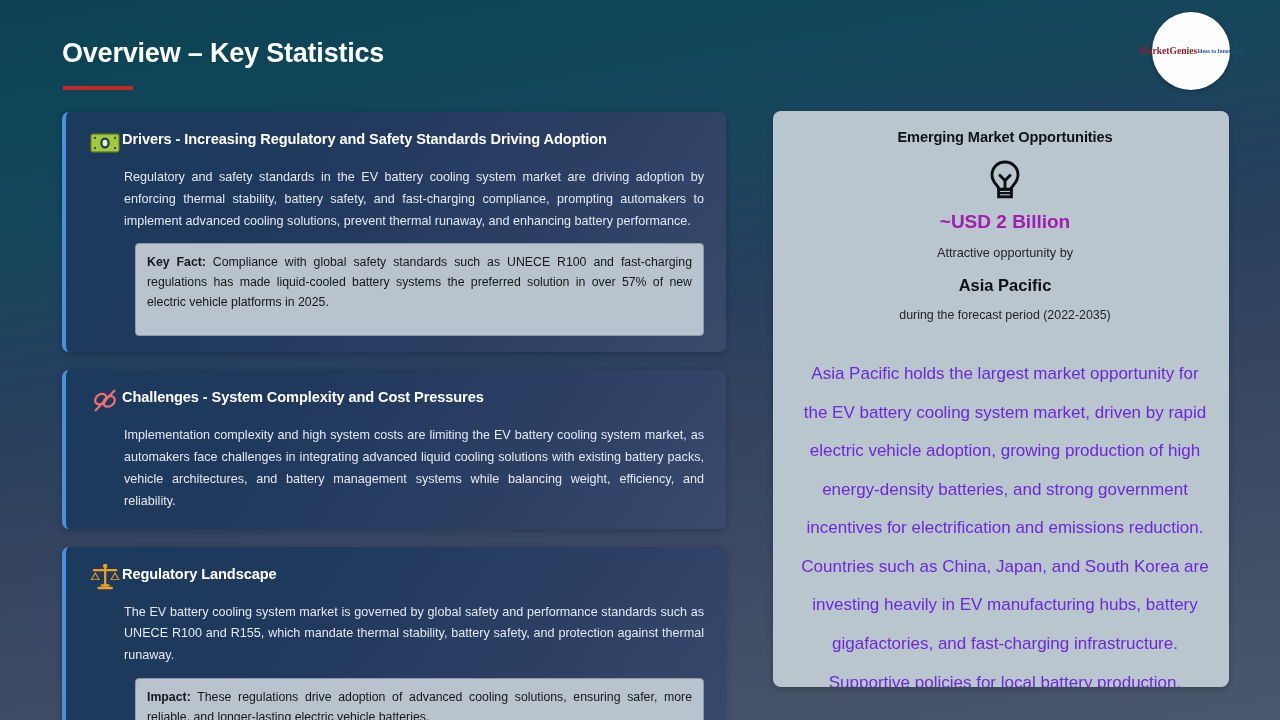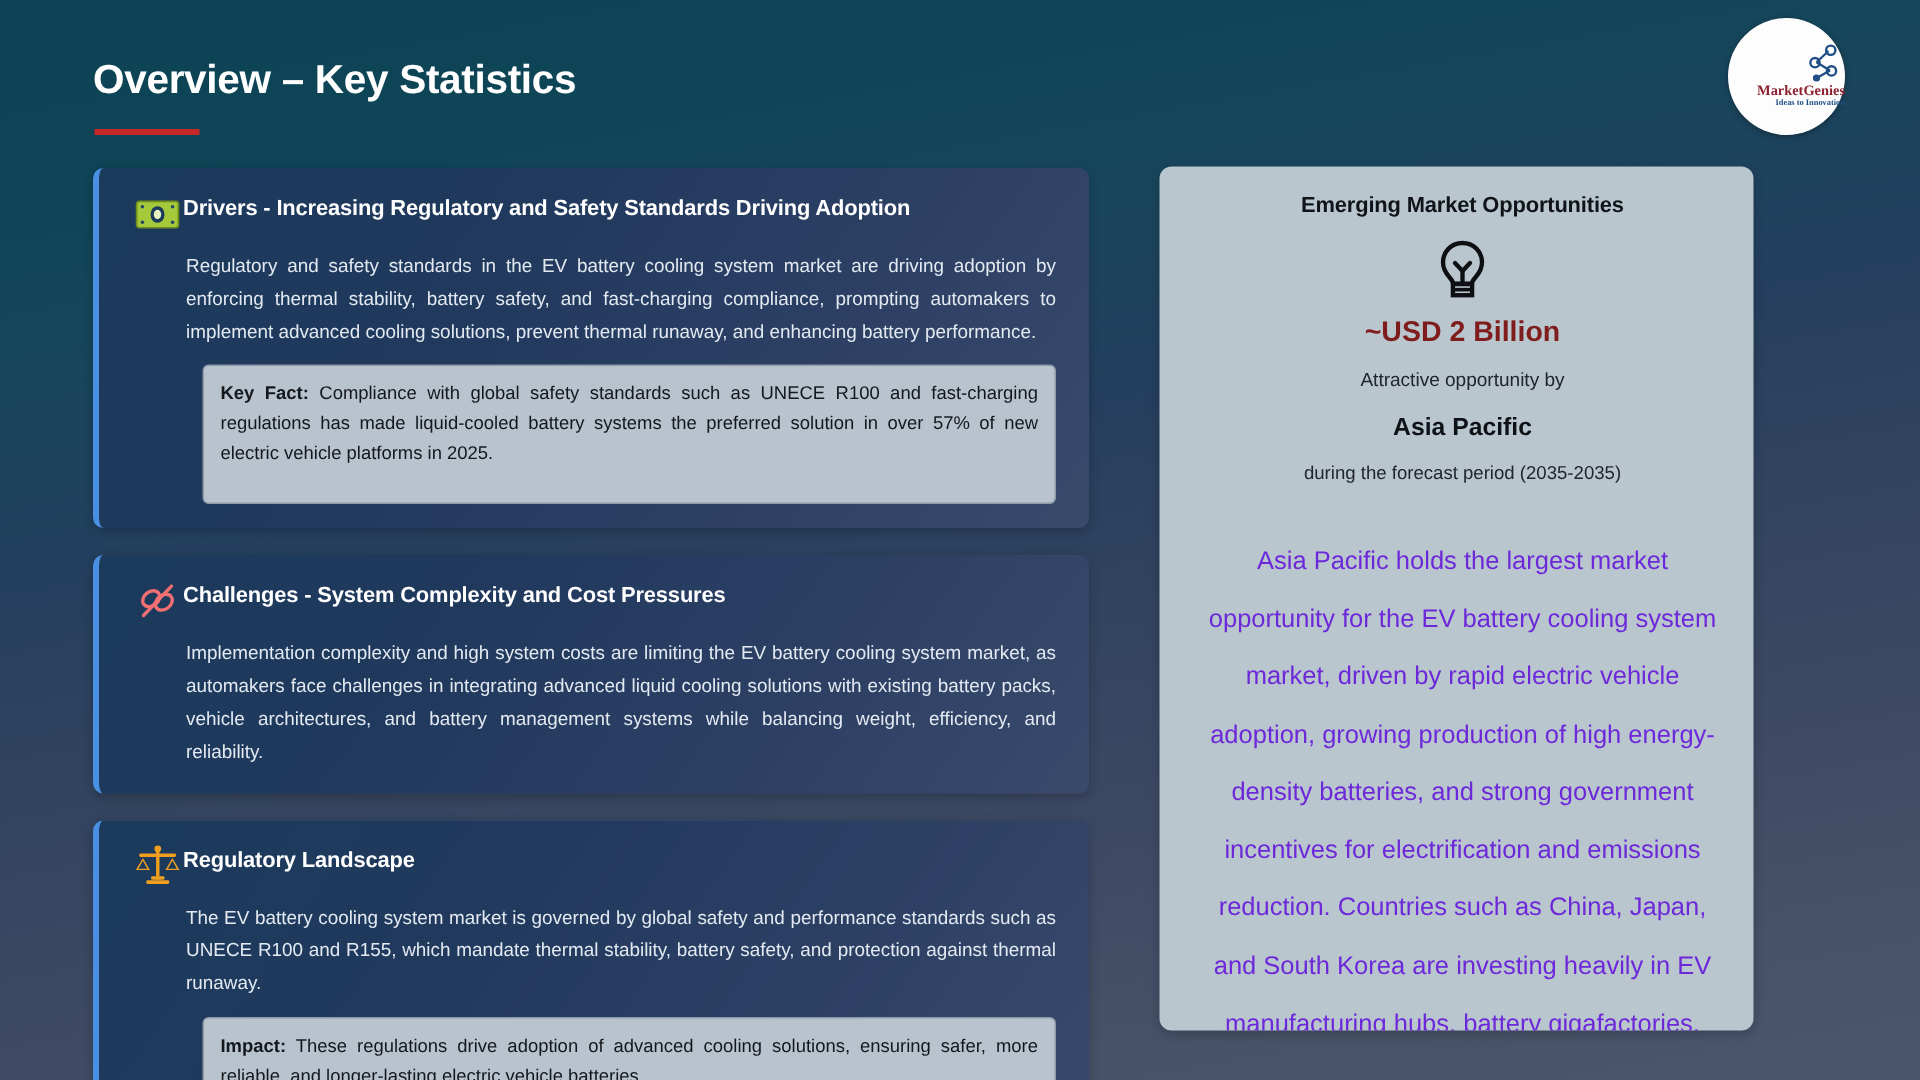--- a/index.html
+++ b/index.html
@@ -40,22 +40,22 @@
   }
 
   
   .logo-badge {
     position: absolute;
     right: 50px; top: 12px;
     width: 78px; height: 78px;
     border-radius: 50%;
     background: #fdfdfd;
     display: flex;
-    flex-direction: column;
-    align-items: flex-end;
+    flex-direction: row;
+    align-items: center;
     justify-content: center;
     box-shadow: 0 1px 4px rgba(0,0,0,.35);
   }
   .logo-mark { width: 30px; height: 26px; display: block; margin-bottom: 1px; }
   .logo-name {
     font-family: "Liberation Serif", serif;
     font-size: 9.6px; font-weight: bold;
     color: #8d2230; line-height: 1.05;
     white-space: nowrap;
   }
@@ -107,34 +107,34 @@
     line-height: 1.63;
     color: #14181d;
     text-align: justify;
   }
   .callout b { font-weight: bold; }
 
   
   .right-panel {
     position: absolute;
     left: 773px; top: 111px;
-    width: 396px; height: 576px;
+    width: 456px; height: 576px;
     background: #b9c6ce;
     border-radius: 8px;
     box-shadow: 0 2px 7px rgba(0,0,0,.2);
     padding: 12px 16px 10px 24px;
     text-align: center;
     overflow: hidden;
   }
   .rp-title {
     font-size: 14.6px; font-weight: bold; color: #101418;
     margin-top: 6px; letter-spacing: -0.1px;
   }
   .rp-bulb { margin: 13px auto 7px auto; width: 46px; height: 46px; display: block; }
-  .rp-value { font-size: 19px; font-weight: bold; color: #7f1d1d; margin-top: 2px; }
+  .rp-value { font-size: 19px; font-weight: bold; color: #a21caf; margin-top: 2px; }
   .rp-sub { font-size: 12.7px; color: #20262c; margin-top: 13px; }
   .rp-region { font-size: 16.5px; font-weight: bold; color: #0e1216; margin-top: 16px; }
   .rp-period { font-size: 12.4px; color: #20262c; margin-top: 13px; }
   .rp-para {
     margin-top: 33px;
     font-size: 17px;
     line-height: 2.27;
     color: #6d28d9;
     text-align: center;
     padding: 0 4px;
@@ -231,15 +231,15 @@
   <svg class="rp-bulb" viewBox="0 0 46 46">
     <path d="M23 4 C15.6 4 10 9.8 10 16.8 c0 4.6 2.2 7.6 4.3 10 1.5 1.7 2.4 2.9 2.6 4.4 h12.2 c0.2-1.5 1.1-2.7 2.6-4.4 2.1-2.4 4.3-5.4 4.3-10 C36 9.8 30.4 4 23 4 Z" fill="none" stroke="#0d0f12" stroke-width="2.9"></path>
     <path d="M18 17.4 L23 22.6 L28 17.4" fill="none" stroke="#0d0f12" stroke-width="2.9" stroke-linecap="round" stroke-linejoin="round"></path>
     <line x1="23" y1="22.6" x2="23" y2="31.2" stroke="#0d0f12" stroke-width="2.9"></line>
     <rect x="16.6" y="31.4" width="12.8" height="7.4" fill="none" stroke="#0d0f12" stroke-width="2.9"></rect>
     <line x1="16.6" y1="35.1" x2="29.4" y2="35.1" stroke="#0d0f12" stroke-width="2.4"></line>
   </svg>
   <div class="rp-value">~USD 2 Billion</div>
   <div class="rp-sub">Attractive opportunity  by</div>
   <div class="rp-region">Asia  Pacific</div>
-  <div class="rp-period">during the  forecast period (2035-2035)</div>
+  <div class="rp-period">during the  forecast period (2022-2035)</div>
   <div class="rp-para">Asia Pacific holds the largest market opportunity  for the EV battery cooling system market,  driven by rapid electric vehicle adoption, growing production  of high energy-density batteries, and strong government  incentives for electrification and emissions reduction. Countries such as China, Japan, and South  Korea are investing heavily in EV manufacturing  hubs,  battery gigafactories,  and fast-charging infrastructure. Supportive  policies for local battery production,  coupled  with the presence of leading automakers  and thermal  management solution providers,  further  strengthen Asia Pacific’s position as the dominant  and fastest-growing region in the global EV battery cooling system market.</div>
 </div>
 
 </body></html>

